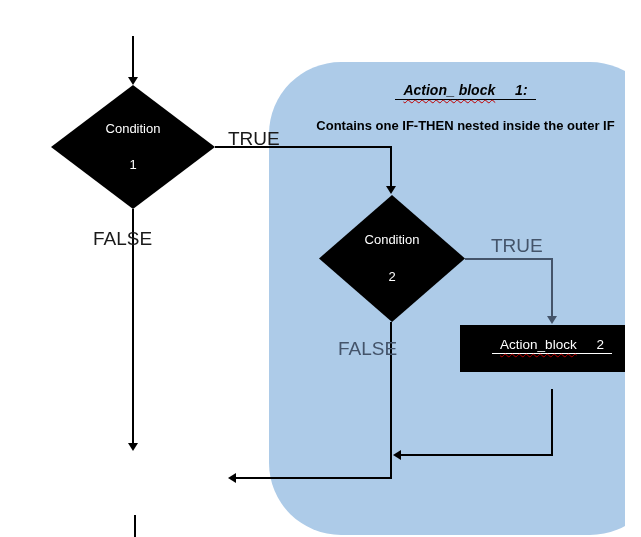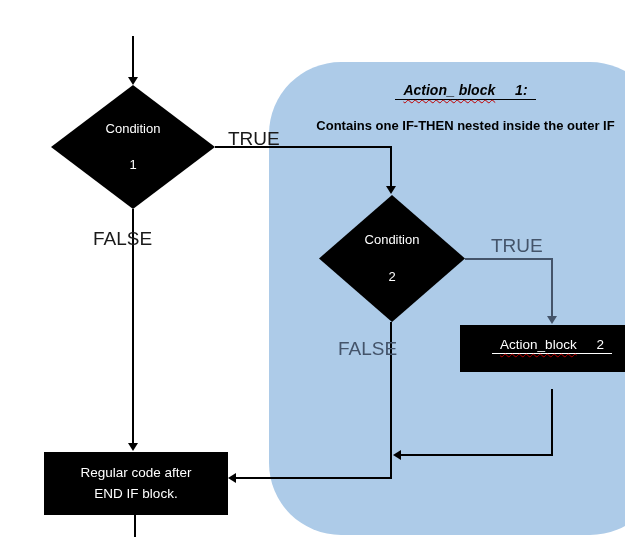--- a/index.html
+++ b/index.html
@@ -151,20 +151,17 @@
 
   <div class="rect rect-ab2"><span class="u"><span class="sq">Action_block</span><span> 2</span></span></div>
 
   <div class="line" style="left:519px; top:357px; width:2px; height:67px;"></div>
   <div class="line" style="left:369px; top:422px; width:152px; height:2px;"></div>
   <div class="arrow left" style="left:361px; top:418px;"></div>
 
   <div class="line" style="left:204px; top:445px; width:156px; height:2px;"></div>
   <div class="arrow left" style="left:196px; top:441px;"></div>
 
-  <div class="rect rect-regular">
-    <span>Regular code after END IF block.</span>
-  </div>
 
   <div class="line" style="left:102px; top:483px; width:2px; height:29px;"></div>
   <div class="arrow down" style="left:98px; top:511px;"></div>
 
 </div>
 
 </body></html>

